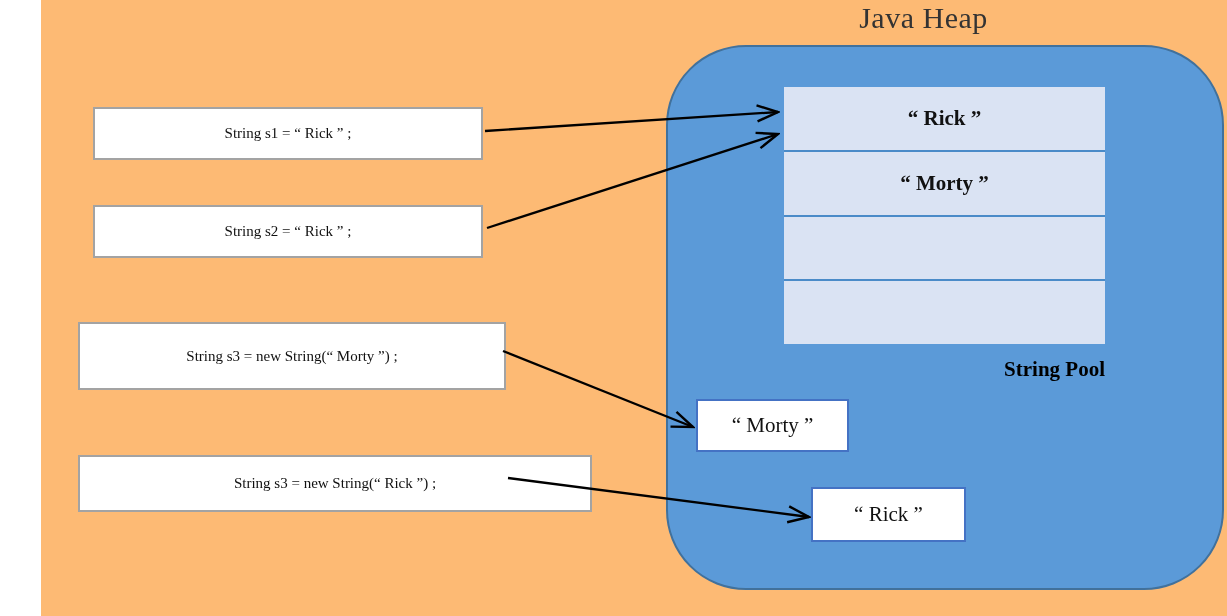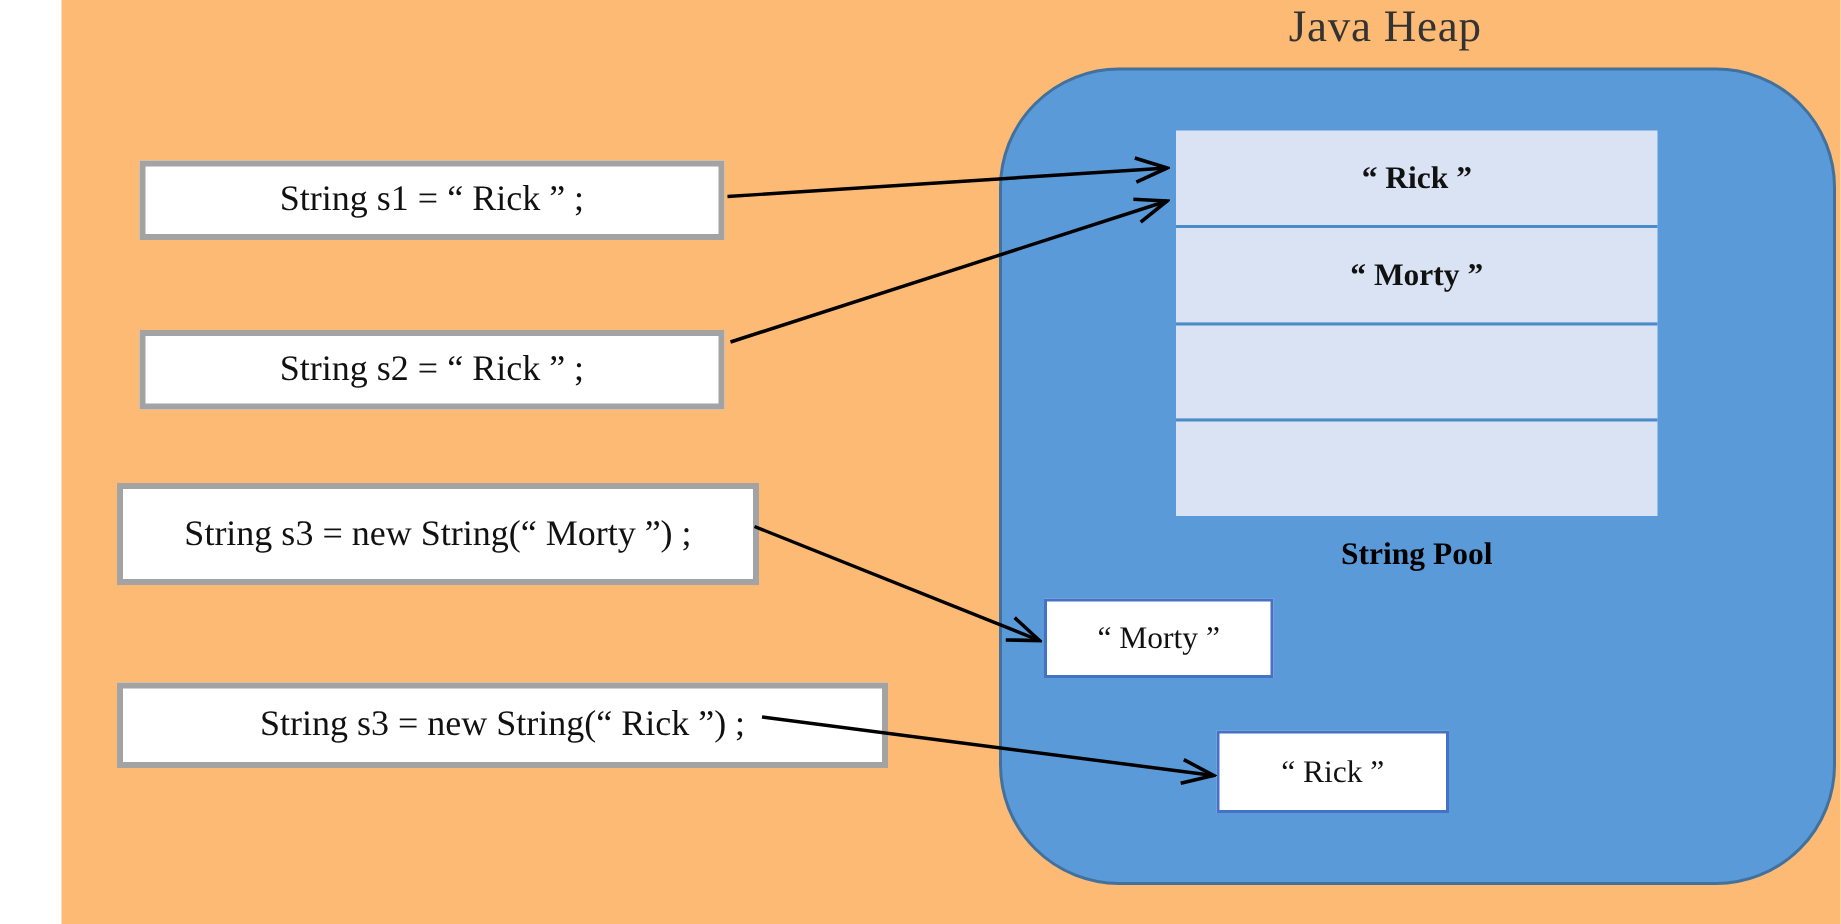--- a/index.html
+++ b/index.html
@@ -19,37 +19,37 @@
   .pool{
     position:absolute;left:743px;top:87px;width:321px;height:257px;
     display:flex;flex-direction:column;
   }
   .pool-row{
     flex:1;background:#dae3f3;display:flex;align-items:center;justify-content:center;
     font-size:21px;font-weight:bold;color:#111;
   }
   .pool-row + .pool-row{border-top:2px solid #4a8bc8;}
   .pool-caption{
-    position:absolute;left:743px;top:357px;width:321px;text-align:center;
+    position:absolute;left:743px;top:357px;width:321px;text-align:right;
     font-size:21px;font-weight:bold;color:#000;
   }
   .obj{
     position:absolute;background:#ffffff;border:2px solid #4472c4;
     display:flex;align-items:center;justify-content:center;
     font-size:21px;color:#111;box-sizing:border-box;
   }
   .obj-morty{left:655px;top:399px;width:153px;height:53px;}
   .obj-rick{left:770px;top:487px;width:155px;height:55px;}
   .code{
-    position:absolute;background:#ffffff;border:4px solid #a3a3a3;
+    position:absolute;background:#ffffff;border:2px solid #a3a3a3;
     display:flex;align-items:center;justify-content:center;
-    font-size:24px;color:#111;box-sizing:border-box;white-space:nowrap;
+    font-size:15px;color:#111;box-sizing:border-box;white-space:nowrap;
   }
   .code-1{left:52px;top:107px;width:390px;height:53px;}
-  .code-2{left:52px;top:220px;width:390px;height:53px;}
+  .code-2{left:52px;top:205px;width:390px;height:53px;}
   .code-3{left:37px;top:322px;width:428px;height:68px;}
   .code-4{left:37px;top:455px;width:514px;height:57px;}
   svg.arrows{position:absolute;left:0;top:0;width:1227px;height:616px;pointer-events:none;}
 </style>
 </head>
 <body>
 
 <div class="canvas">
 
   <div class="title">Java Heap</div>

